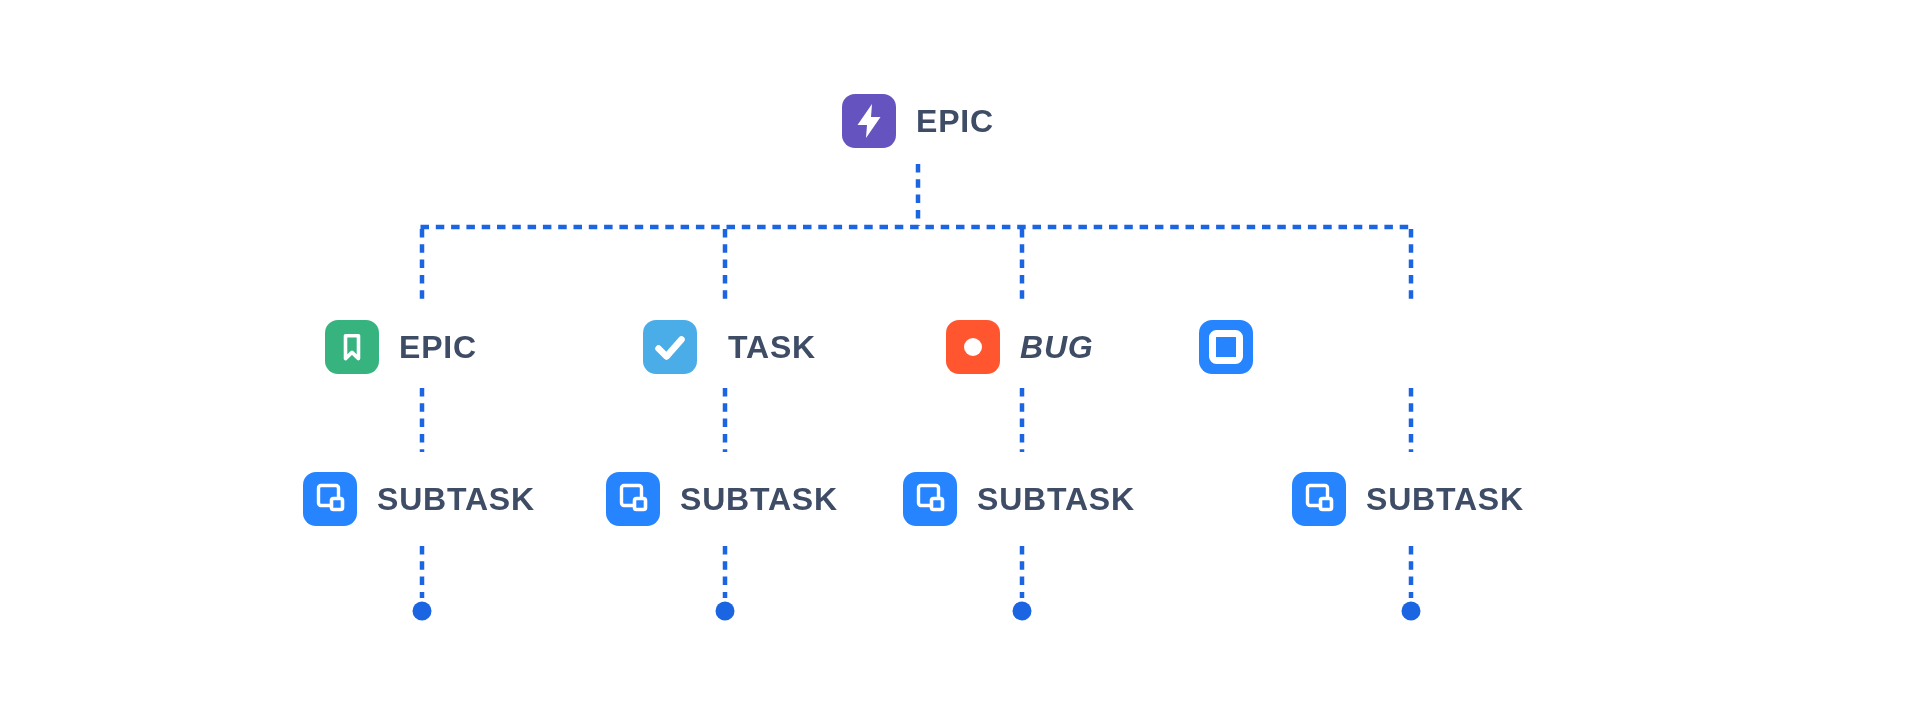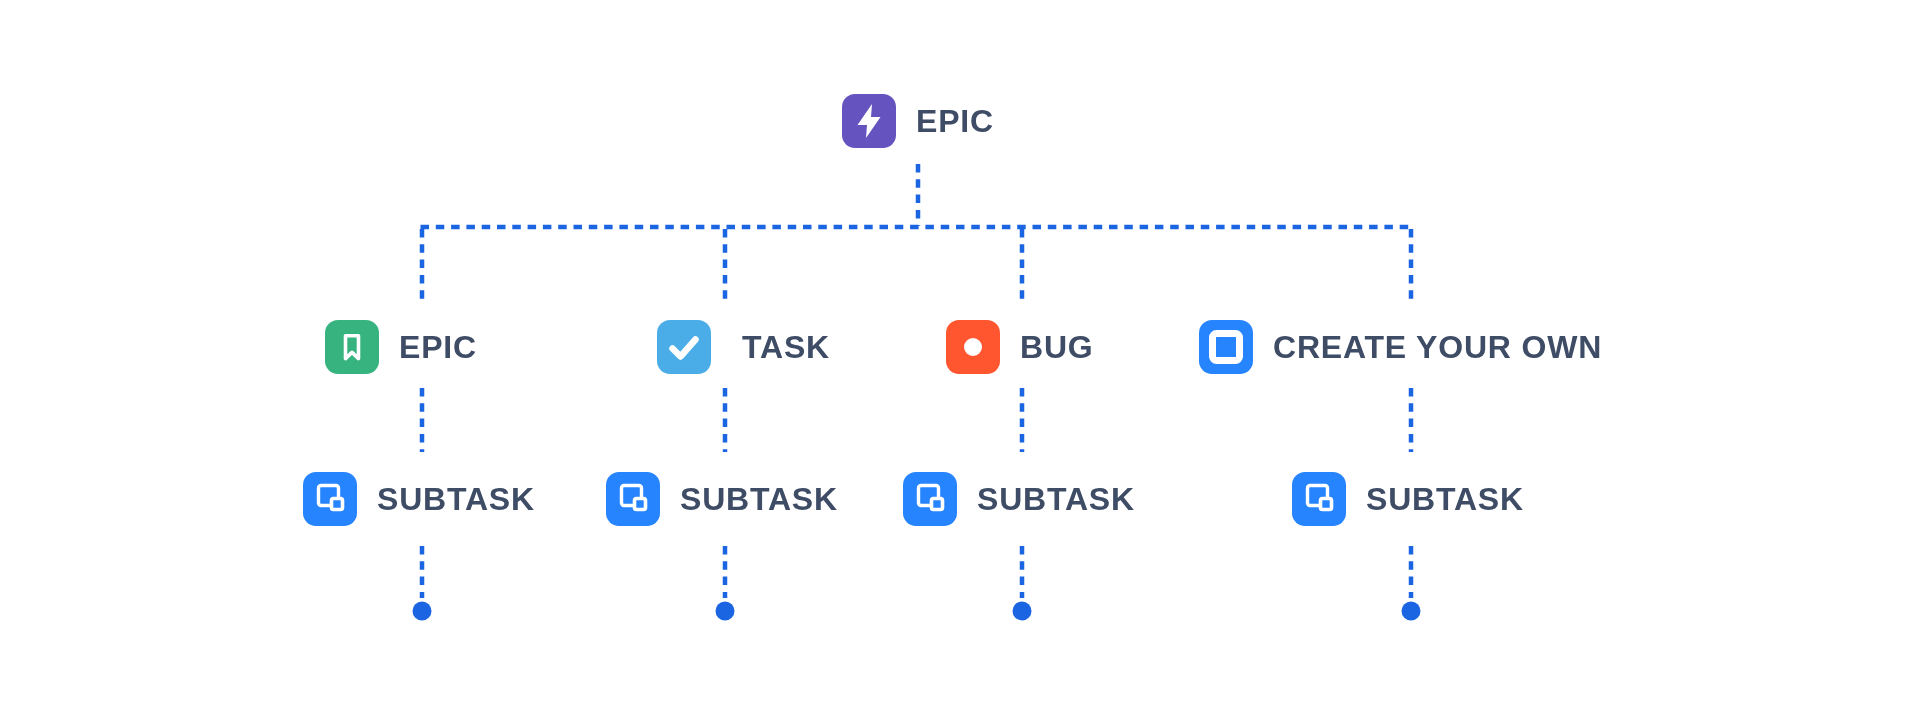--- a/index.html
+++ b/index.html
@@ -83,42 +83,41 @@
   </div>
 
   <div class="node" style="left:325px; top:320px;">
     <svg class="icon-wrap" viewBox="0 0 54 54">
       <rect x="0" y="0" width="54" height="54" rx="13" fill="#36B37E"></rect>
       <path d="M20.5 15.8 H33.5 V38.6 L27 32.4 L20.5 38.6 Z" fill="none" stroke-width="3.6" stroke-linejoin="round" stroke-linecap="round" stroke="#FFFFFF"></path>
     </svg>
     <span class="label">EPIC</span>
   </div>
 
-  <div class="node" style="left:657px; top:320px;gap:31px;">
+  <div class="node" style="left:643px; top:320px;gap:31px;">
     <svg class="icon-wrap" viewBox="0 0 54 54">
       <rect x="0" y="0" width="54" height="54" rx="13" fill="#4BADE8"></rect>
       <path d="M15.5 28.5 L23.5 36.5 L38.5 19.5" fill="none" stroke-width="6.5" stroke-linecap="round" stroke-linejoin="round" stroke="#FFFFFF"></path>
     </svg>
     <span class="label">TASK</span>
   </div>
 
-  <div class="node" style="left:946px; top:320px;">
+  <div class="node" style="left:946px; top:320px;font-style:italic;">
     <svg class="icon-wrap" viewBox="0 0 54 54">
       <rect x="0" y="0" width="54" height="54" rx="13" fill="#FF5630"></rect>
       <circle cx="27" cy="27" r="9" fill="#FFFFFF"></circle>
     </svg>
     <span class="label">BUG</span>
   </div>
 
   <div class="node" style="left:1199px; top:320px;">
     <svg class="icon-wrap" viewBox="0 0 54 54">
       <rect x="0" y="0" width="54" height="54" rx="13" fill="#2684FF"></rect>
       <rect x="13.5" y="13.5" width="27" height="27" rx="4" fill="none" stroke-width="7" stroke="#FFFFFF"></rect>
     </svg>
-    <span class="label">CREATE YOUR OWN</span>
   </div>
 
   <div class="node" style="left:303px; top:472px;">
     <svg class="icon-wrap" viewBox="0 0 54 54">
       <rect x="0" y="0" width="54" height="54" rx="13" fill="#2684FF"></rect>
       <rect x="15.5" y="13.5" width="20" height="20" rx="2.5" fill="none" stroke-width="3.4" stroke="#FFFFFF"></rect>
       <rect x="28.5" y="26.5" width="11" height="11" rx="2" stroke="#FFFFFF" stroke-width="3.6" fill="#2684FF"></rect>
     </svg>
     <span class="label">SUBTASK</span>
   </div>

